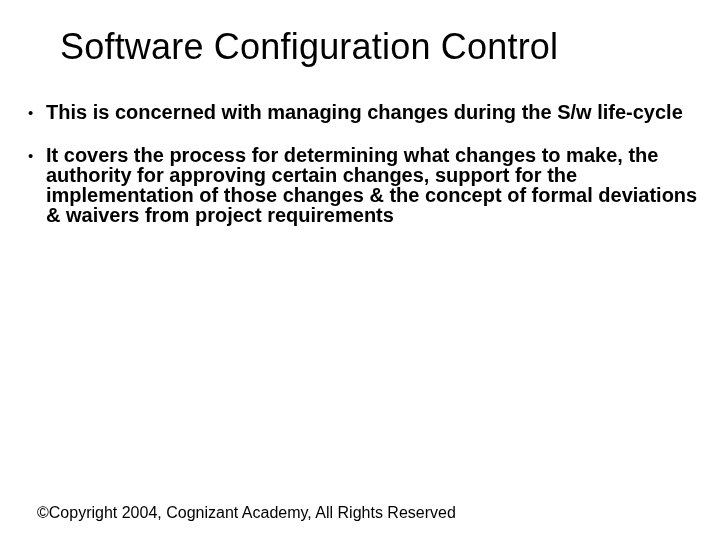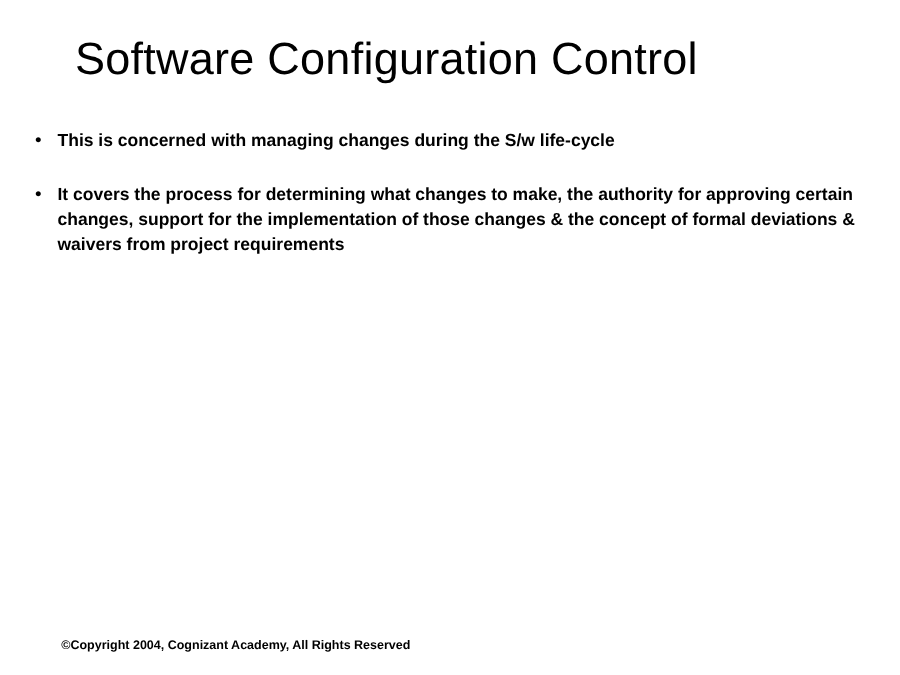--- a/index.html
+++ b/index.html
@@ -40,30 +40,30 @@
   .bullet-marker {
     flex: 0 0 auto;
     width: 18px;
     font-size: 15px;
     line-height: 20px;
     text-align: left;
     padding-top: 1px;
   }
   .bullet-text {
     flex: 1 1 auto;
-    font-size: 14px;
+    font-size: 20px;
     font-weight: 700;
     line-height: 20px;
   }
   .footer {
     position: absolute;
-    left: 49px;
+    left: 37px;
     bottom: 18px;
-    font-size: 10px;
-    font-weight: 700;
+    font-size: 16px;
+    font-weight: 400;
   }
 </style>
 </head>
 <body>
 
 <div class="slide">
 
   <div class="title">Software Configuration Control</div>
 
   <div class="content">

